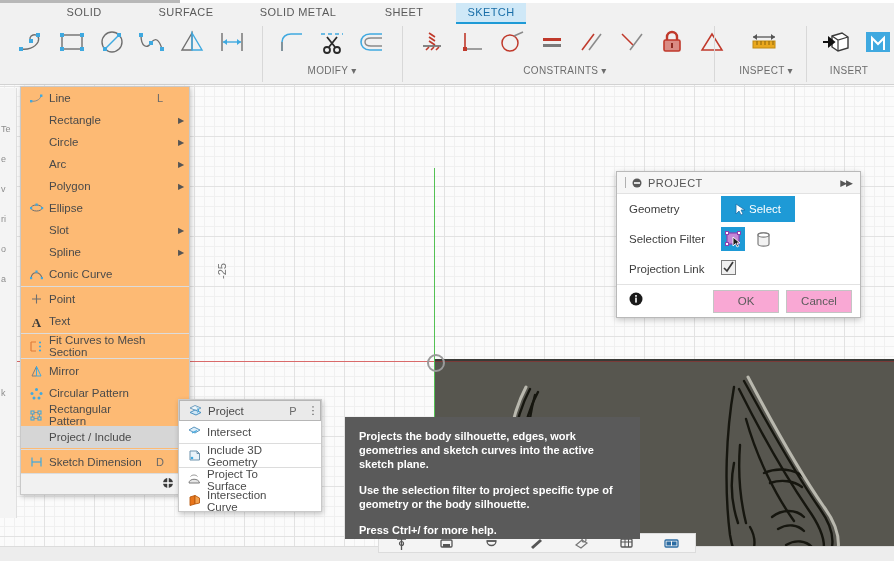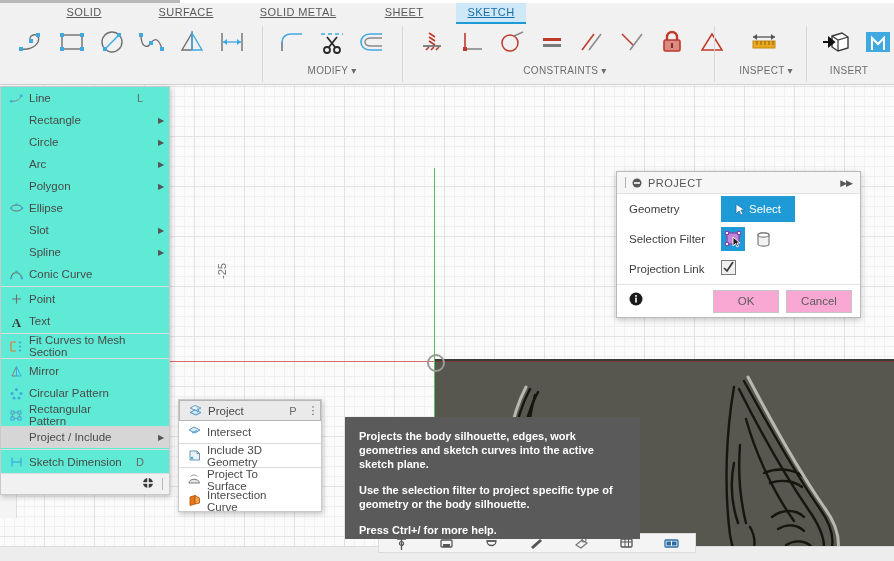--- a/index.html
+++ b/index.html
@@ -51,41 +51,40 @@
     position:absolute;left:0;top:0;width:894px;height:84px;
     background:#f1f1f1;border-bottom:1px solid #d2d2d2;
   }
   #ribbon-topline{position:absolute;left:0;top:0;width:180px;height:3px;background:#b8b8b8;}
   #ribbon-topline2{position:absolute;left:180px;top:0;width:714px;height:3px;background:#ffffff;}
   #tabs{position:absolute;left:0;top:3px;height:19px;width:894px;}
   .tab{
     position:absolute;top:0;height:19px;line-height:19px;
     font-size:11px;color:#5a5a5a;letter-spacing:.4px;text-align:center;
     cursor:default;
-    text-decoration:underline;
   }
   .tab.active{background:#cfe8f7;color:#1a6ea8;border-bottom:2px solid #1e9ad6;}
 
   #toolstrip{position:absolute;left:0;top:22px;width:894px;height:40px;}
   .tool{
     position:absolute;top:0;width:40px;height:40px;
     display:flex;align-items:center;justify-content:center;cursor:default;
   }
   .sep{position:absolute;top:4px;width:1px;height:56px;background:#d8d8d8;}
 
   .grouplabel{
     position:absolute;height:18px;line-height:18px;font-size:10px;
     color:#6d6d6d;text-align:center;letter-spacing:.3px;cursor:default;
   }
   .grouplabel.hl{background:#1e9ad6;color:#fff;font-size:11px;}
 
   
   #create-menu{
-    position:absolute;left:0;top:86px;width:168px;
-    background:#5eead4;border:1px solid #c9c9c9;
+    position:absolute;left:20px;top:86px;width:168px;
+    background:#fdba74;border:1px solid #c9c9c9;
     box-shadow:1px 2px 5px rgba(0,0,0,.22);
     z-index:40;
   }
   .mi{
     position:relative;height:22px;display:flex;align-items:center;
     font-size:11.5px;color:#4a4a4a;cursor:default;padding-left:4px;
   }
   .mi.sel{background:#d6d6d6;}
   .mi .mi-icon{width:22px;height:18px;flex:0 0 22px;display:flex;align-items:center;justify-content:center;}
   .mi .mi-label{flex:1 1 auto;padding-left:2px;}

